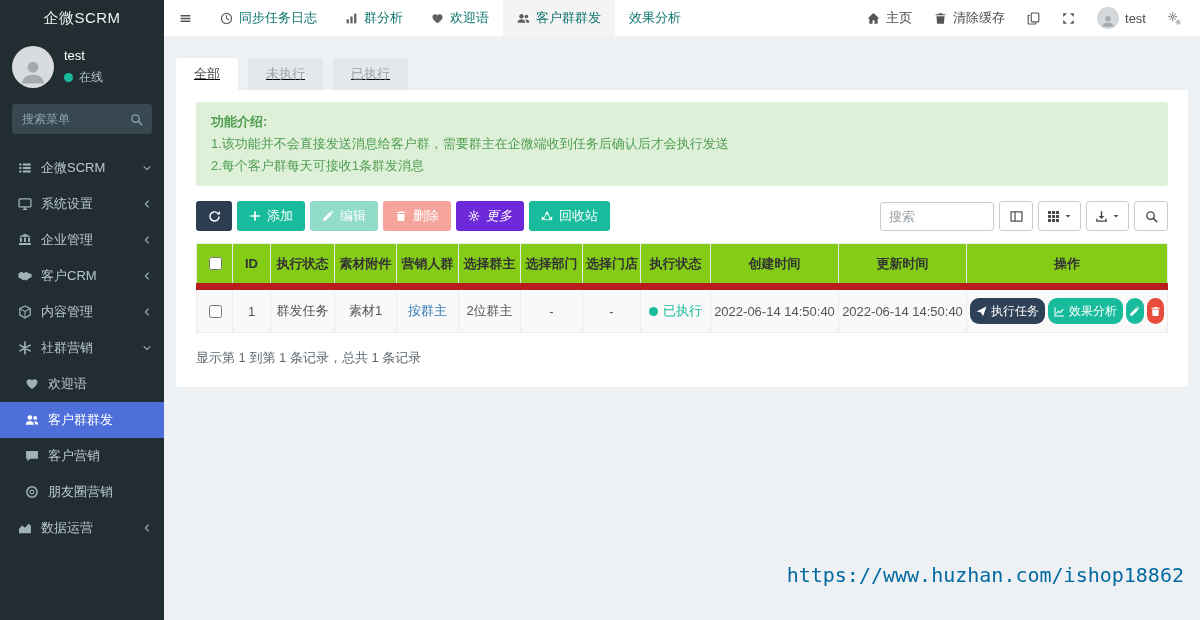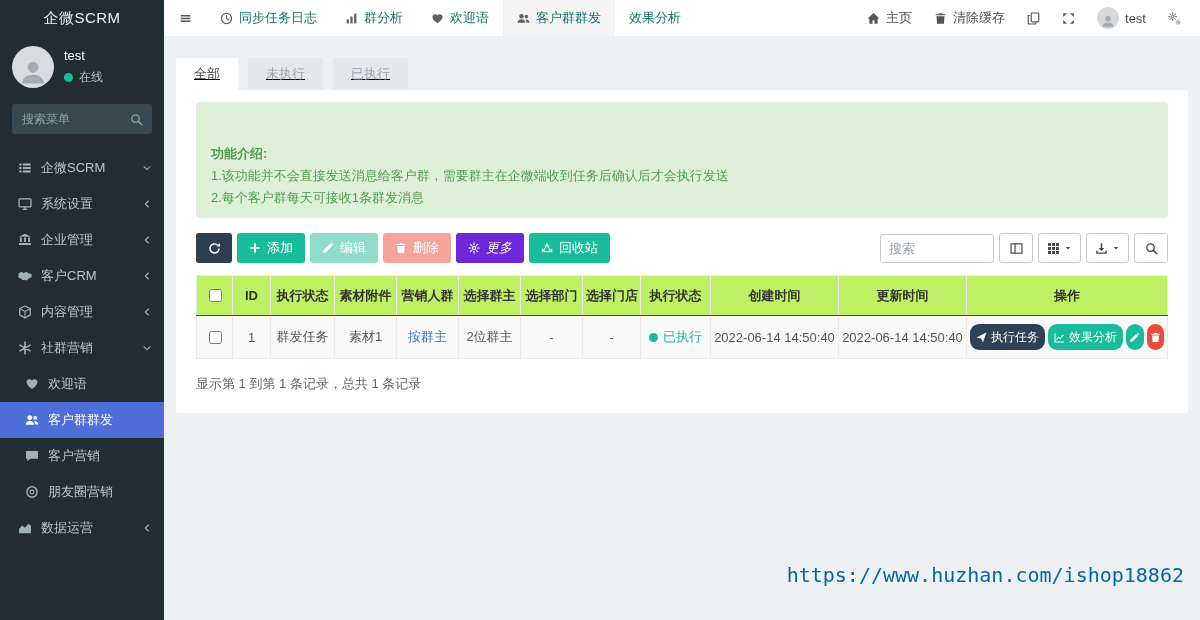--- a/index.html
+++ b/index.html
@@ -45,42 +45,42 @@
   .mini-avatar .ic { width:14px; height:14px; color:#a6abaf; margin-bottom:1px; }
 
   
   .content { position:absolute; left:164px; top:36px; right:0; bottom:0; background:#eef1f4; overflow:hidden; }
   .tabs { display:flex; gap:10px; padding:22px 12px 0;text-decoration:underline; }
   .tab { padding:0 18px; height:32px; line-height:32px; background:#e5e8ea; color:#9aa2a8; border-radius:2px 2px 0 0; cursor:pointer; }
   .tab.active { background:#fff; color:#444; }
   .panel { background:#fff; margin:0 12px; padding:12px 20px 20px; border-radius:0 3px 3px 3px; }
 
   .alert { background:#dff0d8; color:#4f9e52; border-radius:3px; padding:9px 15px; line-height:1.7; }
-  .alert-title { font-weight:bold;margin-top:32px; }
+  .alert-title { font-weight:bold; }
 
   .toolbar { display:flex; align-items:center; margin-top:15px; }
   .btn { height:30px; border:none; border-radius:3px; color:#fff; font-size:13px; display:inline-flex; align-items:center; gap:6px; padding:0 12px; margin-right:5px; cursor:pointer; font-family:inherit; white-space:nowrap; }
   .btn .ic { width:12px; height:12px; }
   .btn-refresh { background:#2c3e50; width:36px; justify-content:center; padding:0; }
   .btn-refresh .ic { width:13px; height:13px; }
   .btn-add { background:#18bc9c; }
   .btn-edit { background:#92dcca;font-family:Liberation Mono, monospace; }
   .btn-del { background:#f5a49b; }
   .btn-more { background:#6d28d9;font-style:italic; }
   .btn-recycle { background:#18bc9c; }
   .toolbar-right { margin-left:auto; display:flex; align-items:center; gap:5px; }
   .search-box input { width:114px; height:29px; border:1px solid #ccc; border-radius:3px; padding:0 8px; font-size:13px; outline:none; color:#555; font-family:inherit; }
   .search-box input::placeholder { color:#9aa0a6; }
   .wbtn { height:30px; min-width:34px; padding:0 8px; background:#fff; border:1px solid #ccc; border-radius:3px; display:inline-flex; align-items:center; justify-content:center; gap:4px; color:#444; cursor:pointer; }
   .caret { width:8px !important; height:8px !important; }
 
   .table-wrap { margin-top:12px; }
   table { width:100%; border-collapse:collapse; font-size:13px; table-layout:fixed; }
   th, td { border:1px solid #ebebeb; text-align:center; padding:8px 3px; color:#555; overflow:hidden; white-space:nowrap; }
-  th { color:#333; font-weight:bold; border-bottom:1px solid #b91c1c; padding:10px 3px; background:#bef264; }
+  th { color:#333; font-weight:bold; border-bottom:7px solid #b91c1c; padding:10px 3px; background:#84cc16; }
   tbody tr { background:#f9f9f9; }
   .cell-link { color:#337ab7; text-decoration:none; cursor:pointer; }
   .status { color:#18bc9c; display:inline-flex; align-items:center; gap:5px; }
   .row-actions { display:flex; align-items:center; justify-content:center; gap:3px; }
   .abtn { height:26px; border:none; border-radius:9px; color:#fff; font-size:12px; display:inline-flex; align-items:center; gap:4px; padding:0 6px; cursor:pointer; font-family:inherit; white-space:nowrap; }
   .abtn .ic { width:11px; height:11px; }
   .abtn-exec { background:#2f4156; }
   .abtn-analysis { background:#18bc9c; }
   .abtn-sq { width:23px; padding:0; justify-content:center; }
   .abtn-edit { background:#18bc9c; }

